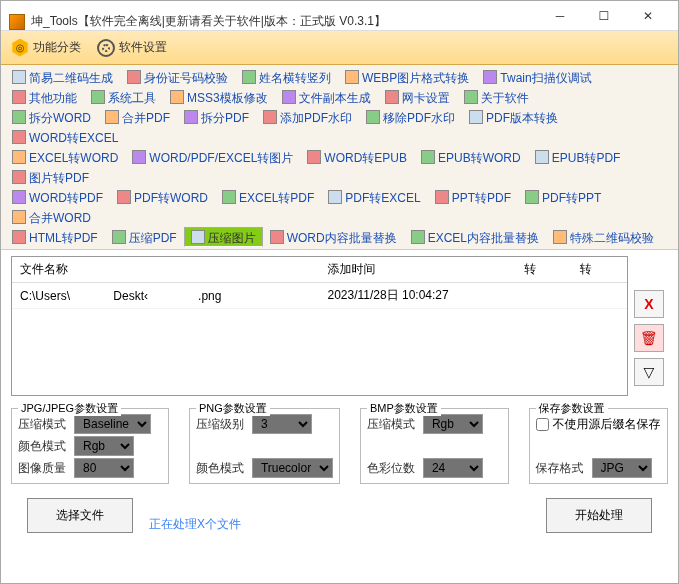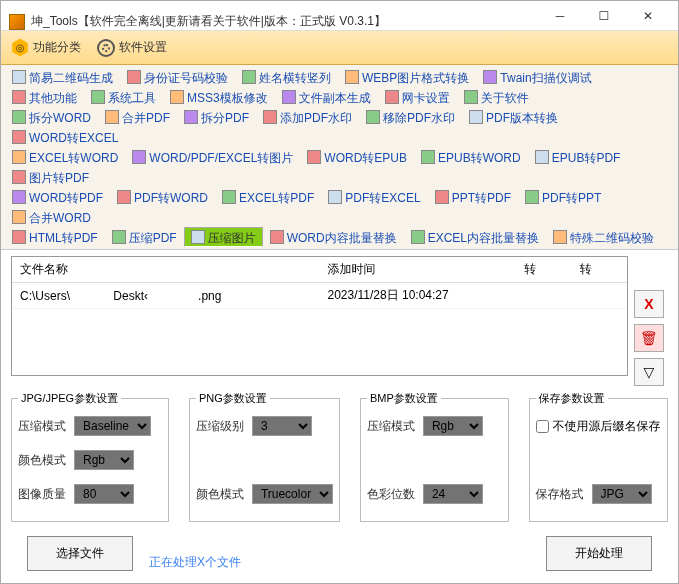--- a/index.html
+++ b/index.html
@@ -16,32 +16,32 @@
 .tabs{background:#f7f3ea;padding:2px 4px;border-bottom:1px solid #ccc}
 .tabrow{display:flex;flex-wrap:wrap;gap:0}
 .tab{display:flex;gap:3px;padding:2px 6px;color:#1a4db3;cursor:pointer;white-space:nowrap;border:1px solid transparent;height:20px}
 .tab.active{background:#84cc16;border:1px solid #aaa;border-bottom:1px solid #fff;color:#333}
 .tab .ic{width:14px;height:14px;display:inline-block;border:1px solid #888;background:#cde}
 .tab .ic.r{background:#e88}
 .tab .ic.g{background:#8c8}
 .tab .ic.o{background:#fb7}
 .tab .ic.p{background:#b8e}
 .work{padding:6px 10px;display:flex;gap:6px}
-.filelist{flex:1;border:1px solid #999;height:120px;background:#fff;overflow:auto}
+.filelist{flex:1;border:1px solid #999;height:140px;background:#fff;overflow:auto}
 .filelist table{width:100%;border-collapse:collapse}
 .filelist th{text-align:left;padding:4px 8px;border-bottom:1px solid #ddd;font-weight:normal;background:#fff}
 .filelist td{padding:4px 8px;border-bottom:1px solid #f3f3f3}
 .sidebtns{display:flex;flex-direction:column;gap:6px;width:34px}
 .sbtn{width:30px;height:28px;border:1px solid #aaa;background:#f5f5f5;display:flex;align-items:center;justify-content:center;cursor:pointer;font-size:14px}
 .sbtn.red{color:#d00;font-weight:bold}
 .sbtn.redbg{background:#fdd;color:#c00}
 .params{display:flex;gap:20px;padding:4px 10px;margin-top:2px}
 .pgroup{border:1px solid #bbb;padding:4px 6px;position:relative}
 .pgroup .legend{position:absolute;top:-8px;left:6px;background:#fff;padding:0 3px;font-size:11px}
-.prow{display:flex;align-items:center;gap:4px;margin:12px 0;height:22px}
+.prow{display:flex;align-items:center;gap:4px;margin:0 0;height:22px}
 .prow label{min-width:52px;color:#333}
 .prow select,.prow input[type=text]{border:1px solid #999;padding:1px 4px;height:20px;background:#737373;min-width:60px}
 .g1{width:170px}.g2{width:160px}.g3{width:160px}.g4{width:150px}
 .actions{display:flex;align-items:flex-end;gap:16px;padding:10px 26px}
 .bigbtn{padding:8px 28px;border:1px solid #888;background:#f3f3f3;cursor:pointer}
 .status{color:#3b82f6}
 .spacer{flex:1}
 </style>
 </head>
 <body>

